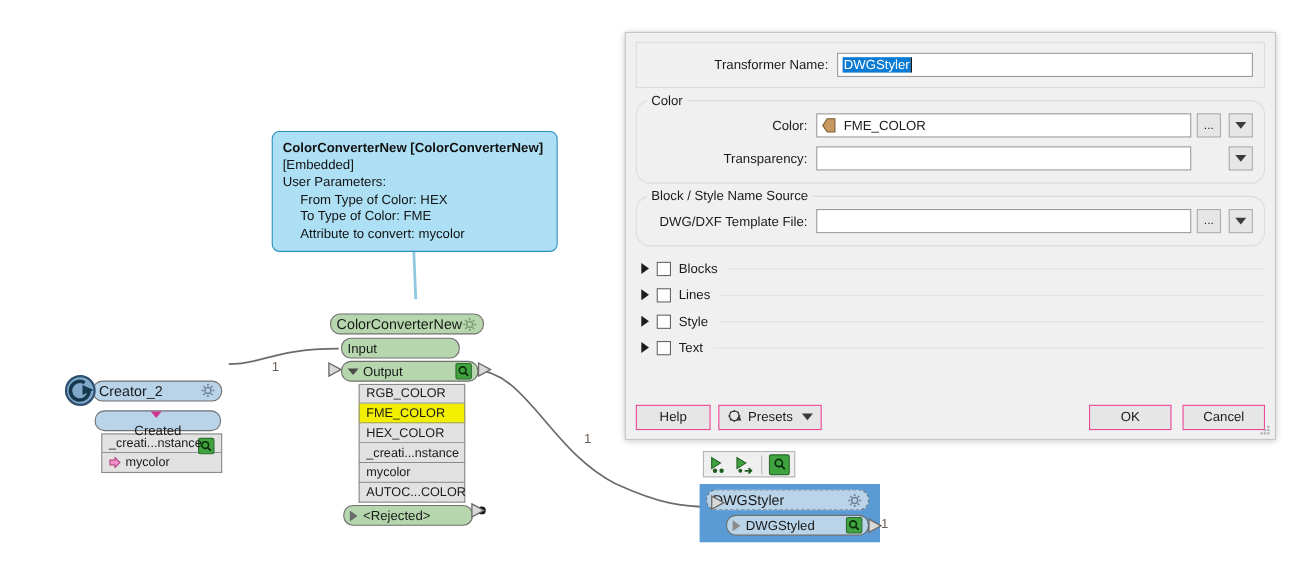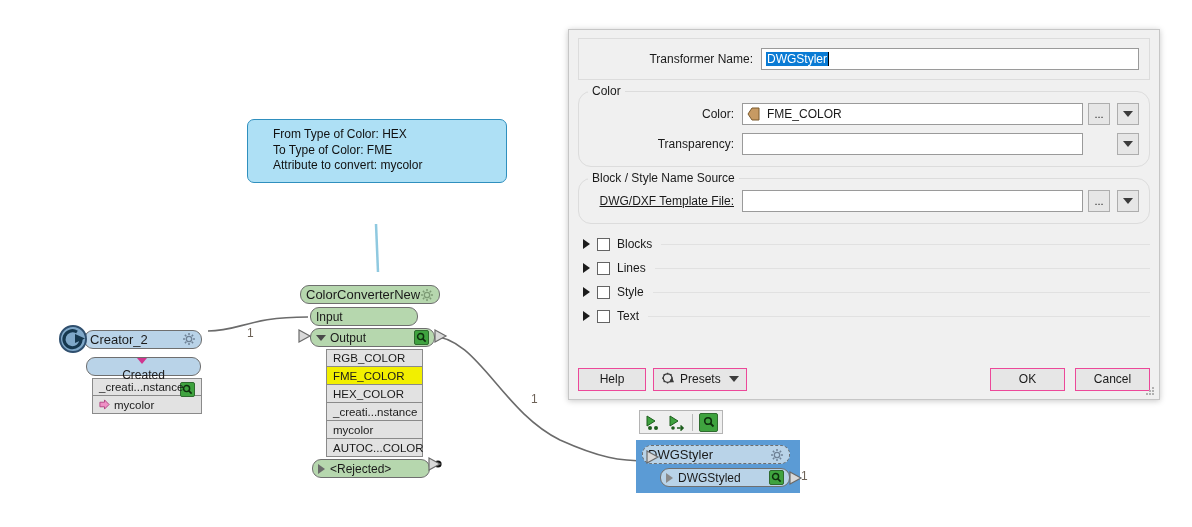--- a/index.html
+++ b/index.html
@@ -151,27 +151,30 @@
     <path d="M 208 331 C 240 331 248 317 308 317" fill="none" stroke="#6b6b6b" stroke-width="1.6"></path>
 
     <path d="M 430 336 C 478 336 500 410 560 440 C 600 458 620 461 648 461" fill="none" stroke="#6b6b6b" stroke-width="1.6"></path>
 
     <path d="M 376 224 L 378 272" fill="none" stroke="#8fc9e0" stroke-width="2.5"></path>
 
     <circle cx="438" cy="464" r="3.6" fill="#111"></circle>
   </svg>
 
   <div id="annot">
+    <div class="b">ColorConverterNew [ColorConverterNew]</div>
+    <div>[Embedded]</div>
+    <div>User Parameters:</div>
     <div class="ind">From Type of Color: HEX</div>
     <div class="ind">To Type of Color: FME</div>
     <div class="ind">Attribute to convert: mycolor</div>
   </div>
 
   <div class="node" id="creator" style="left:58px; top:324px; width:150px;">
-    <div style="display:flex; align-items:center;">
+    <div style="display:flex; align-items:center;margin-top:16px;">
       <svg width="30" height="30" viewBox="0 0 30 30" style="margin-right:-4px; position:relative; z-index:2;">
         <circle cx="15" cy="15" r="13" fill="#7fa8c9" stroke="#2f4f6e" stroke-width="2"></circle>
         <path d="M 19 8 A 8.5 8.5 0 1 0 23 15" fill="none" stroke="#16384f" stroke-width="3.2"></path>
         <path d="M 17 10 L 27 14.5 L 17 19 Z" fill="#16384f"></path>
       </svg>
       <div class="hdr" style="background:#b9d3e8; width:118px;">
         <span>Creator_2</span>
         <svg class="gear" viewBox="0 0 16 16">
           <circle cx="8" cy="8" r="3.1" fill="none" stroke="#6f8296" stroke-width="1.5"></circle>
           <g stroke="#6f8296" stroke-width="1.7">
@@ -361,21 +364,21 @@
         </span>
         <span class="sq-btn dd" style="margin-left:34px;">
           <span class="dd-arrow"></span>
         </span>
       </div>
     </div>
 
     <div class="panel named">
       <span class="legend">Block / Style Name Source</span>
       <div class="frow">
-        <span class="flabel" style="width:153px;text-decoration:underline;">DWG/DXF Template File:</span>
+        <span class="flabel" style="width:153px;">DWG/DXF Template File:</span>
         <span class="fin">
           <span></span>
         </span>
         <span class="sq-btn">...</span>
         <span class="sq-btn dd">
           <span class="dd-arrow"></span>
         </span>
       </div>
     </div>
 

